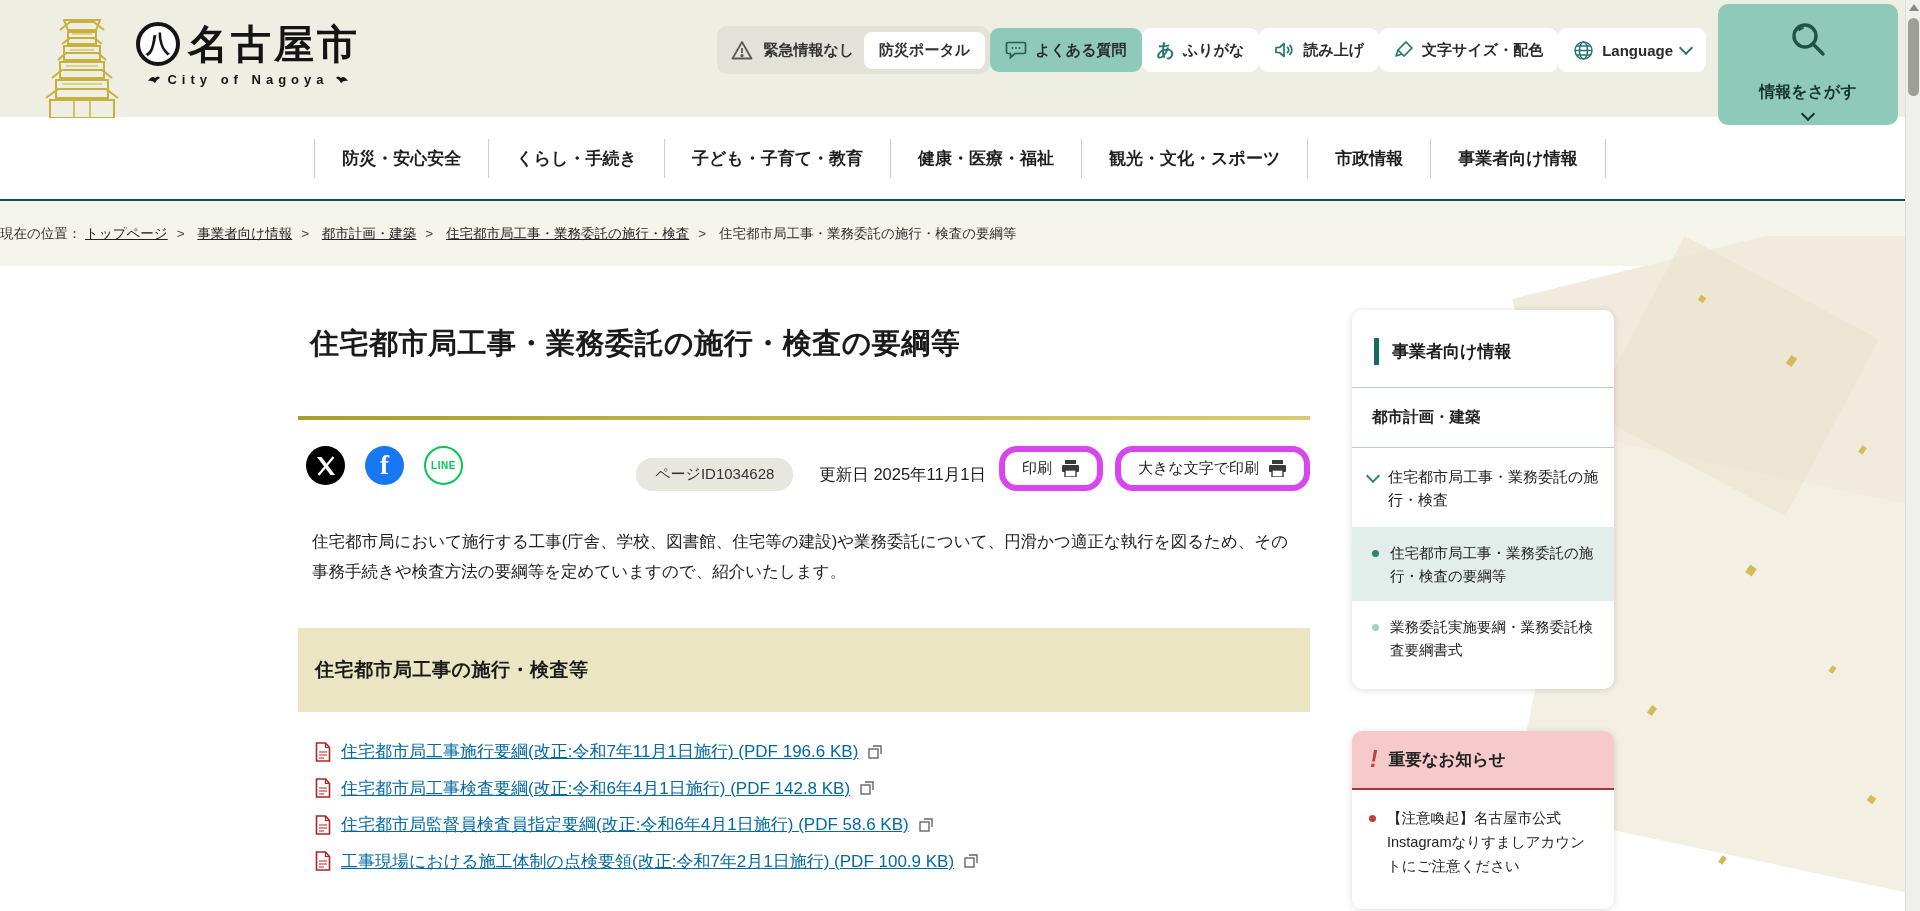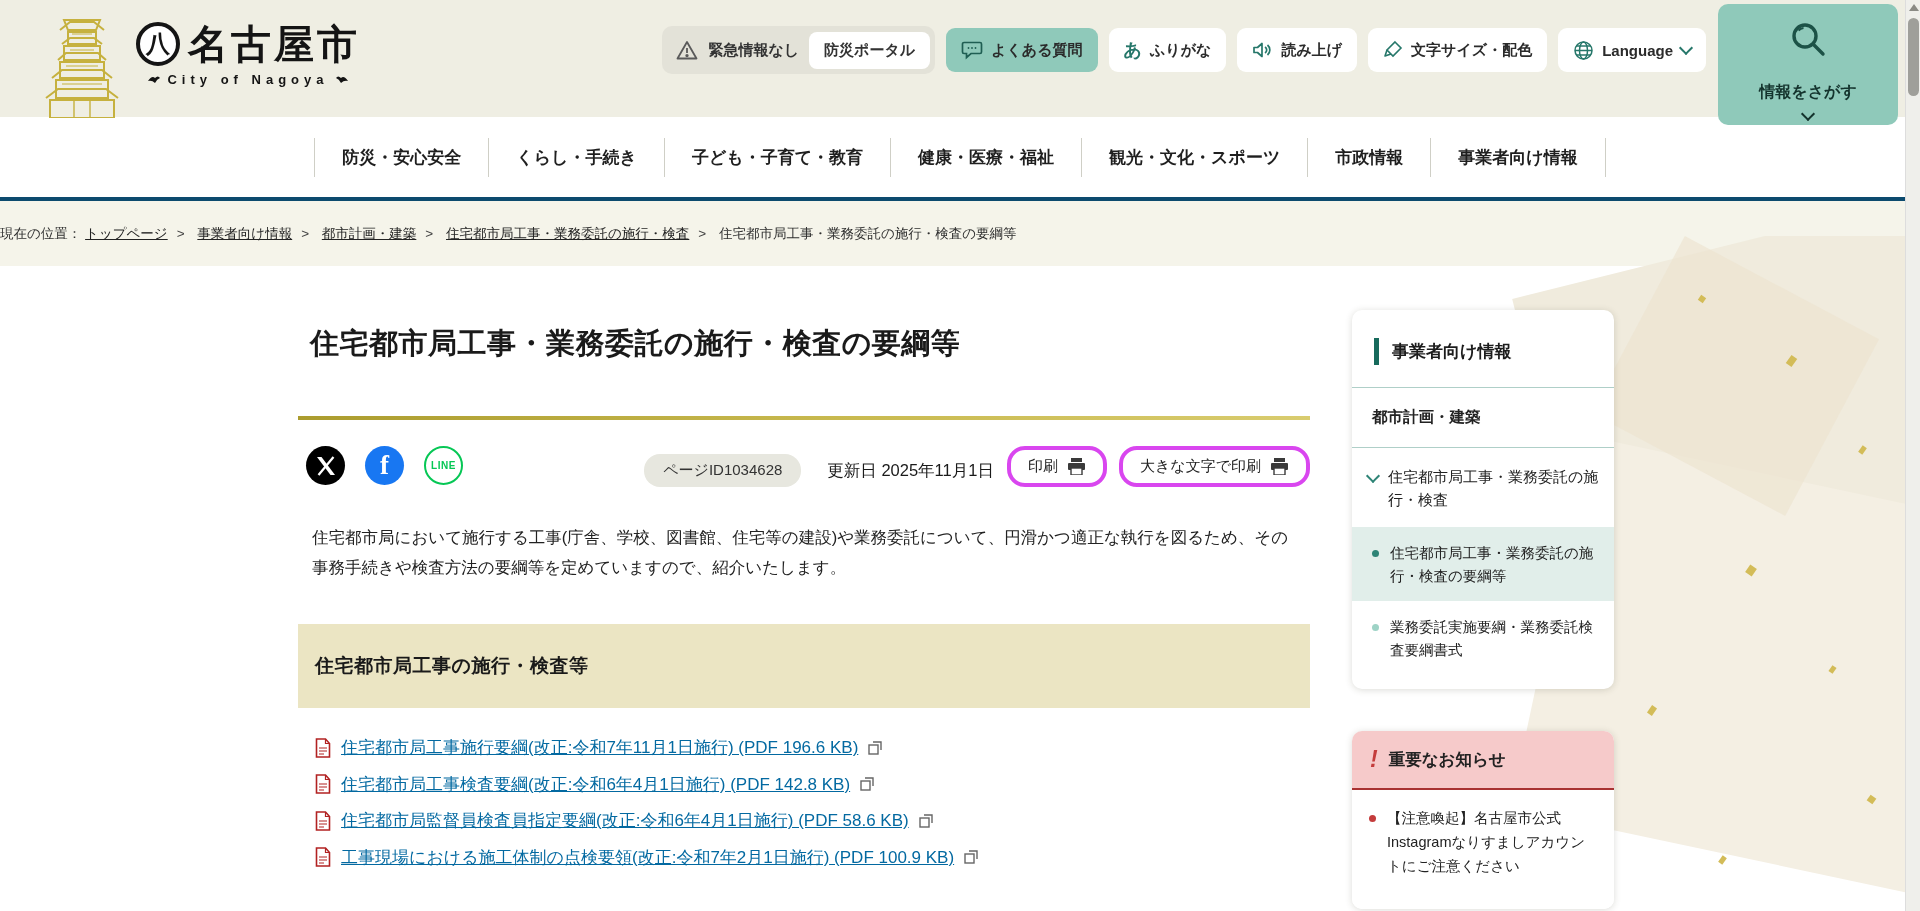--- a/index.html
+++ b/index.html
@@ -11,21 +11,21 @@
   .logo { position:absolute; left:34px; top:4px; display:flex; align-items:flex-start; cursor:pointer; }
   .castle { margin-top:6px; }
   .logo-main { margin-left:6px; margin-top:18px; }
   .logo-row { display:flex; align-items:center; gap:8px; }
   .emblem { width:44px; height:44px; border:4px solid #141414; border-radius:50%; background:#fff;
     display:flex; align-items:center; justify-content:center; font-size:24px; font-weight:bold; color:#141414; }
   .cityname { font-size:40px; font-weight:bold; color:#141414; letter-spacing:3px; line-height:1; }
   .citysub { margin-top:6px; text-align:center; font-size:13px; font-weight:bold; letter-spacing:5px; color:#141414;
     display:flex; align-items:center; justify-content:center; gap:6px; }
 
-  .utils { position:absolute; right:214px; top:26px; display:flex; align-items:center; gap:11px; }
+  .utils { position:absolute; right:214px; top:26px; display:flex; align-items:center; }
   .ubtn { height:44px; display:flex; align-items:center; gap:8px; background:#fff; border-radius:9px;
     padding:0 15px; font-size:15px; font-weight:600; color:#2b2b2b; cursor:pointer; white-space:nowrap; }
   .emergency { height:48px; background:#e3e2d8; border-radius:10px; display:flex; align-items:center;
     gap:10px; padding:0 5px 0 14px; font-size:15px; font-weight:600; color:#333; }
   .portal { background:#fff; border-radius:8px; padding:9px 15px; cursor:pointer; }
   .faq { background:#8fc9ba; }
   .glyph-teal { color:#26776a; font-weight:bold; font-size:18px; }
   .chev { display:inline-block; width:10px; height:10px; border-right:2px solid #26776a;
     border-bottom:2px solid #26776a; transform:rotate(45deg); margin-top:-4px; }
 
@@ -36,21 +36,21 @@
   .searchbox .chev { border-color:#14332d; margin-top:6px; }
 
   
   .scrollbar { position:absolute; right:0; top:0; width:15px; height:911px; background:#efefeb;
     border-left:1px solid #ddd; z-index:50; }
   .scroll-up { position:absolute; top:4px; left:3px; width:0; height:0;
     border-left:5px solid transparent; border-right:5px solid transparent; border-bottom:7px solid #8a8a85; }
   .thumb { position:absolute; top:18px; left:2px; width:11px; height:78px; background:#9f9f9a; border-radius:6px; cursor:grab; }
 
   
-  .navbar { height:84px; background:#fff; border-bottom:4px solid #0c4a6e;
+  .navbar { height:84px; background:#fff; border-bottom:2px solid #0c4a6e;
     display:flex; align-items:center; justify-content:center; }
   .nav-item { font-size:17px; font-weight:700; color:#1f1f1f; padding:8px 27px; cursor:pointer;
     border-left:1px solid #cfcfc6; white-space:nowrap; }
   .nav-item:last-child { border-right:1px solid #cfcfc6; }
 
   
   .crumbbar { height:65px; background:#f5f4ea; display:flex; align-items:center; }
   .crumb { font-size:13.5px; color:#2e2e2e; }
   .crumb a { color:#222; text-decoration:underline; cursor:pointer; }
   .crumb .sep { margin:0 9px; color:#444; }
@@ -75,21 +75,21 @@
   .sicon { width:39px; height:39px; border-radius:50%; display:flex; align-items:center; justify-content:center; cursor:pointer; }
   .x-ic { background:#000; }
   .fb-ic { background:#1877f2; color:#fff; font-size:27px; font-weight:bold; font-family:"Liberation Serif",serif; }
   .line-ic { background:#fff; border:2px solid #06c755; color:#06c755; font-size:10px; font-weight:800; letter-spacing:.5px; }
 
   .meta-right { display:flex; flex-direction:row; align-items:flex-end; gap:13px; }
   .meta-top { display:flex; align-items:center; gap:26px; }
   .pill-id { background:#e7e7df; border-radius:16px; padding:7px 19px; font-size:15px; color:#333; }
   .updated { font-size:16.5px; color:#1a1a1a; }
   .print-row { display:flex; gap:12px; }
-  .print-btn { display:flex; align-items:center; gap:9px; background:#fff; border:4px solid #d946ef;
+  .print-btn { display:flex; align-items:center; gap:9px; background:#fff; border:6px solid #d946ef;
     border-radius:18px; padding:7px 17px; font-size:15px; color:#222; cursor:pointer; }
 
   .intro { margin:36px 0 0 14px; width:992px; font-size:16.5px; line-height:1.8; color:#222; }
 
   .section-box { margin-top:42px; background:#ebe5c3; height:84px; display:flex; align-items:center; padding-left:17px; }
   .section-box h2 { font-size:19px; font-weight:700; color:#1a1a1a; letter-spacing:.5px; }
 
   .pdf-list { list-style:none; margin:28px 0 0 17px; }
   .pdf-list li { display:flex; align-items:center; gap:10px; margin-bottom:13.5px; font-size:17px; }
   .pdf-list a { color:#0369a1; text-decoration:underline; cursor:pointer; }

